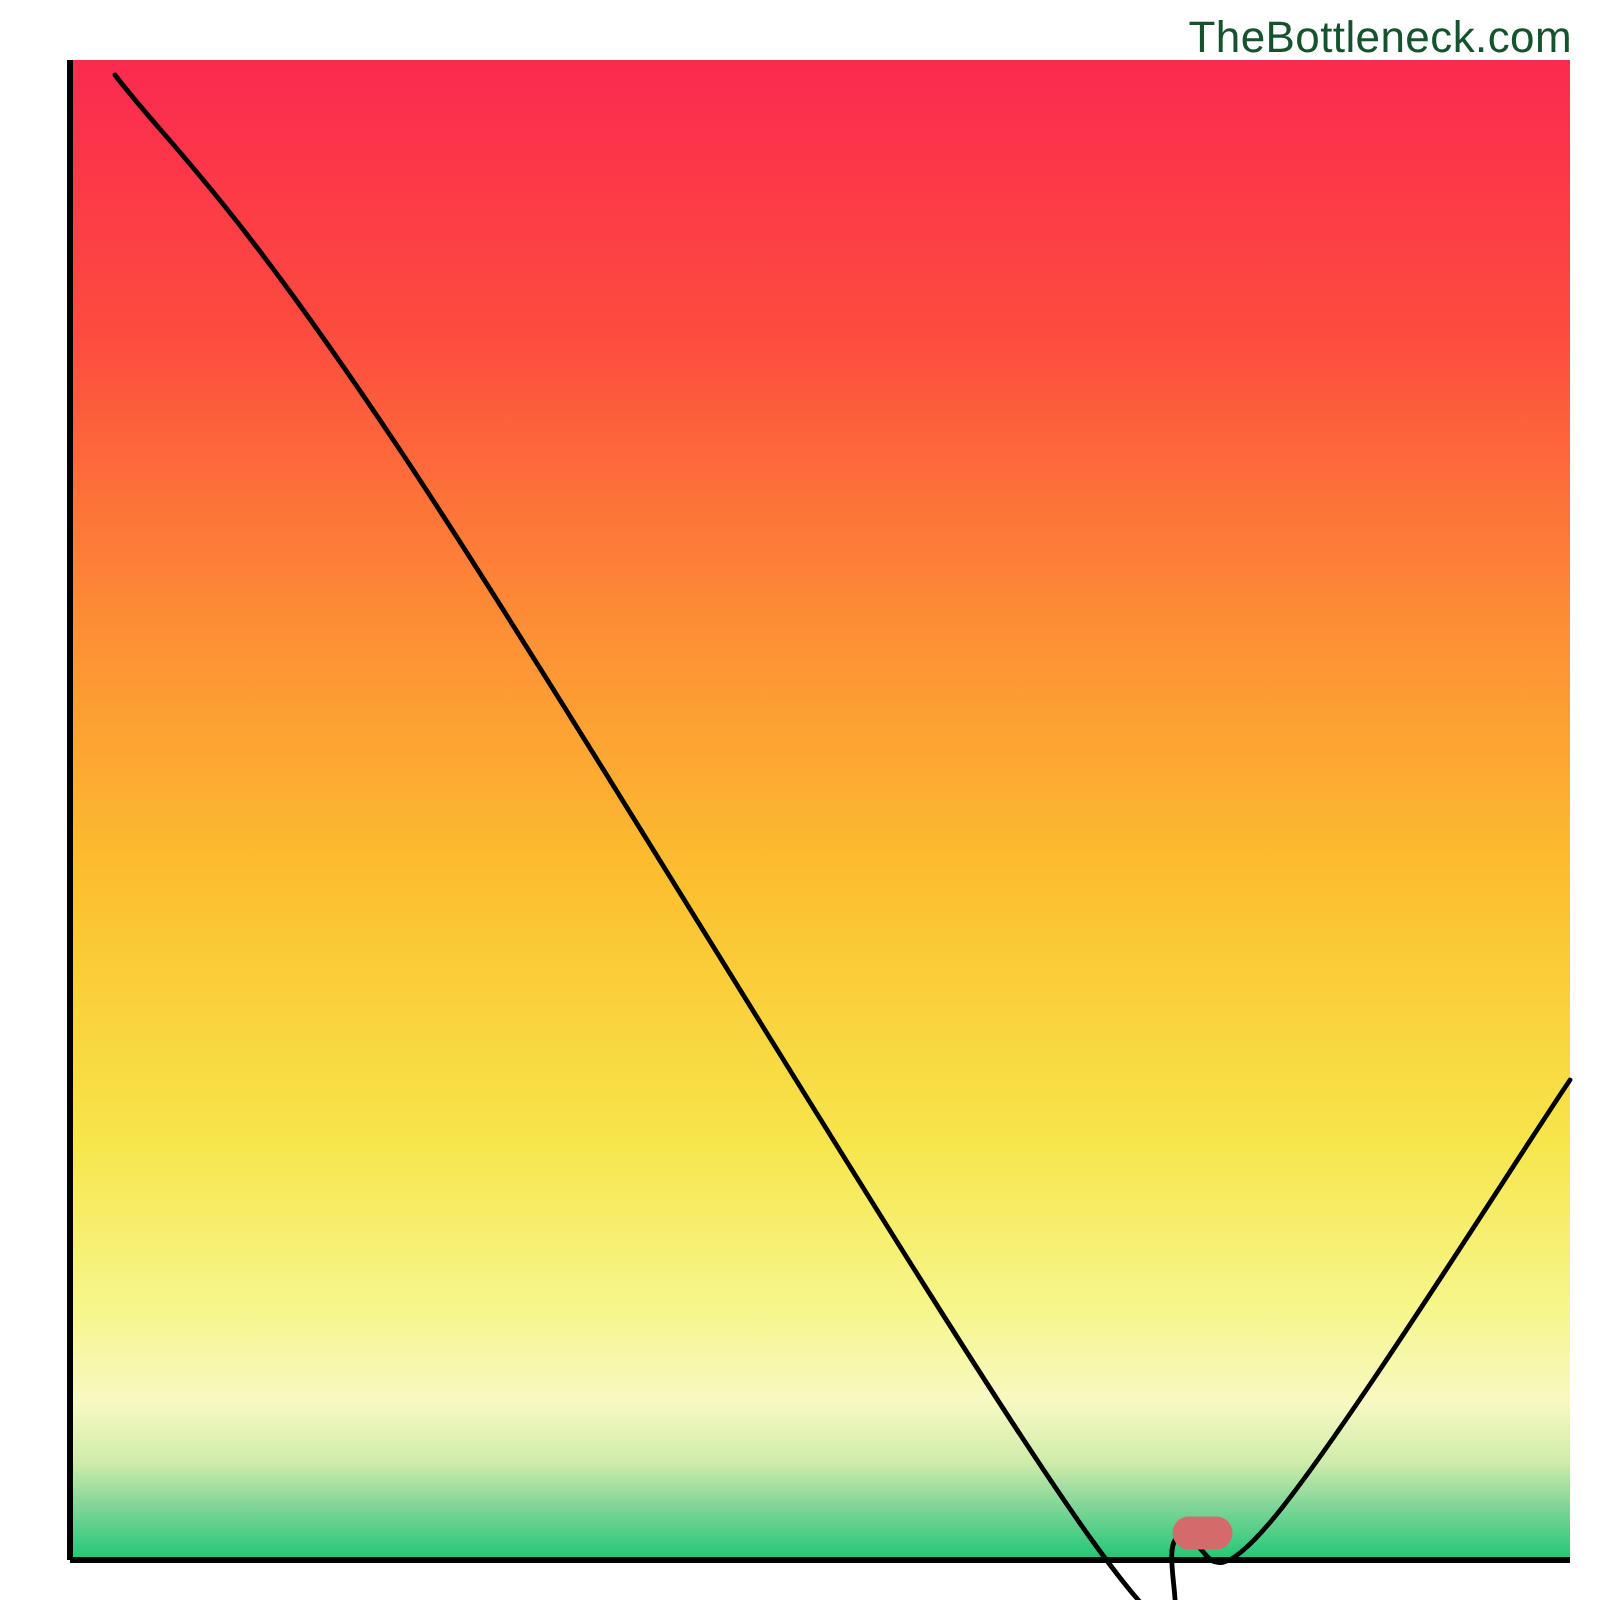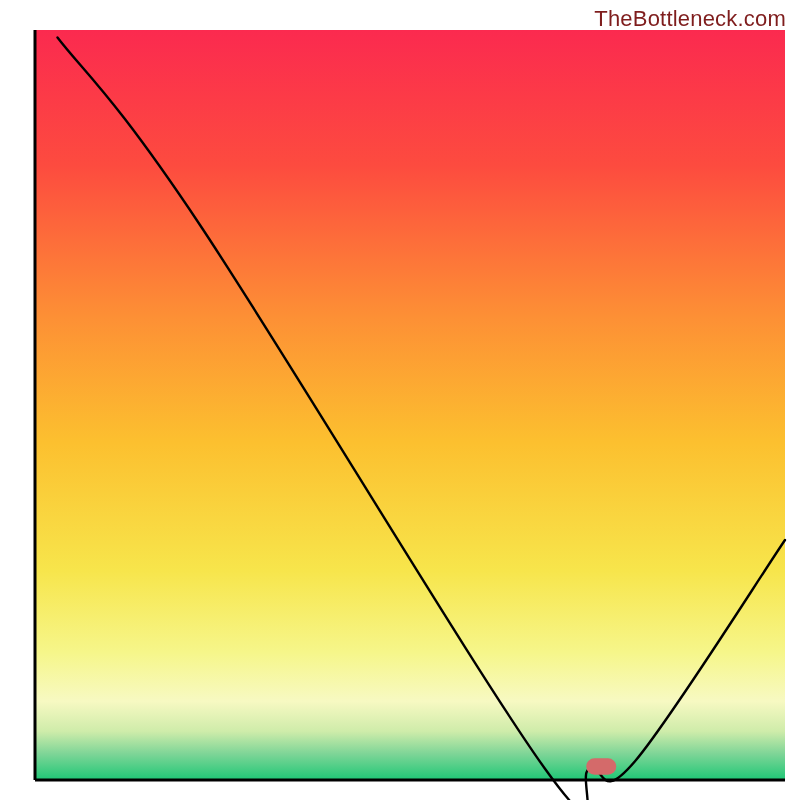--- a/index.html
+++ b/index.html
@@ -12,21 +12,21 @@
   }
   .container {
     position: relative;
     width: 800px;
     height: 800px;
   }
   .watermark {
     position: absolute;
     top: 6px;
     right: 14px;
-    color: #7f1d1d;
+    color: #14532d;
     font-size: 22px;
     font-weight: 500;
     letter-spacing: 0.2px;
     z-index: 20;
   }
   svg.plot {
     position: absolute;
     top: 0;
     left: 0;
     width: 800px;

